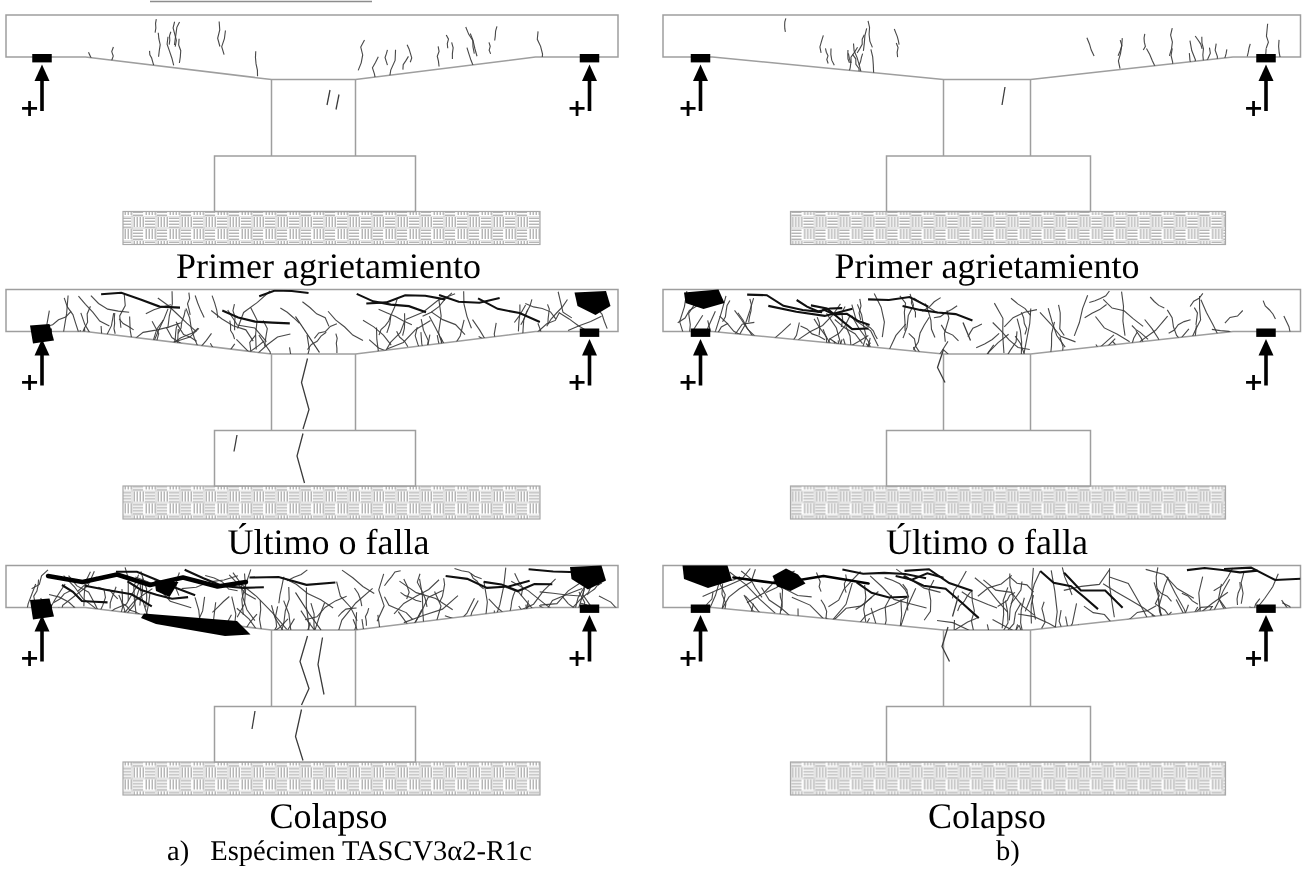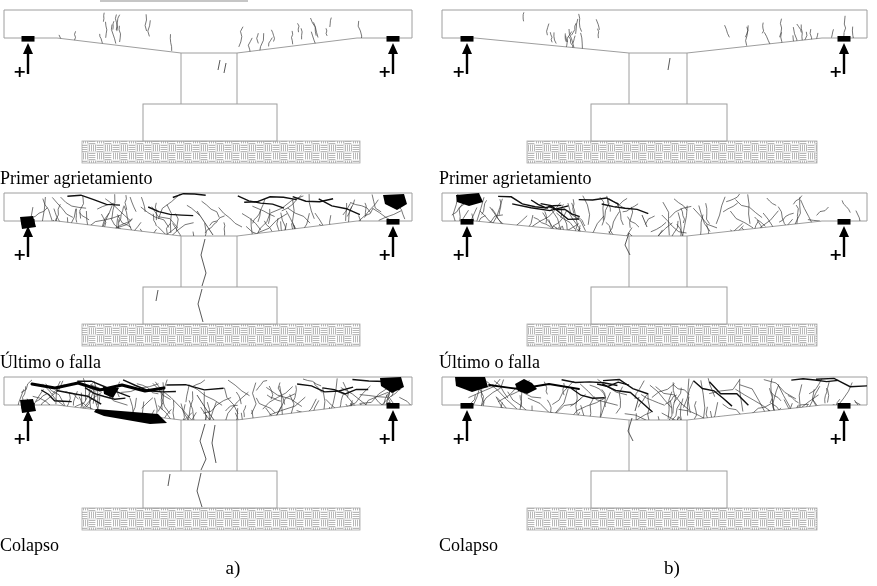--- a/index.html
+++ b/index.html
@@ -3,22 +3,22 @@
 <meta charset="utf-8">
 <style>
   html,body{margin:0;padding:0;}
   body{
     width:877px;height:586px;background:#ffffff;overflow:hidden;
     font-family:"Liberation Serif", serif;
   }
   .figure-stage{position:relative;width:877px;height:586px;background:#fff;}
   .figure-stage svg{position:absolute;left:0;top:0;}
   .stage-label{
-    position:absolute;width:438px;
-    font-size:18px;line-height:22px;color:#000;white-space:nowrap;
+    position:absolute;width:438px;text-align:center;
+    font-size:24px;line-height:22px;color:#000;white-space:nowrap;
   }
   .panel-caption{
     position:absolute;width:438px;top:556px;
     display:flex;justify-content:center;gap:14px;
     font-size:19px;line-height:24px;color:#000;white-space:nowrap;
     transform:translateX(14px);
   }
 </style>
 </head>
 <body>
@@ -813,18 +813,19 @@
 
   <div class="stage-label" style="left:0px;top:167px">Primer agrietamiento</div>
   <div class="stage-label" style="left:439px;top:167px">Primer agrietamiento</div>
   <div class="stage-label" style="left:0px;top:351px">Último o falla</div>
   <div class="stage-label" style="left:439px;top:351px">Último o falla</div>
   <div class="stage-label" style="left:0px;top:534px">Colapso</div>
   <div class="stage-label" style="left:439px;top:534px">Colapso</div>
 
   <div class="panel-caption" style="left:0px">
     <span>a)</span>
+    <span>Espécimen TASCV3α2-R1c</span>
   </div>
   <div class="panel-caption" style="left:439px">
     <span>b)</span>
   </div>
 
 </div>
 
 </body></html>

